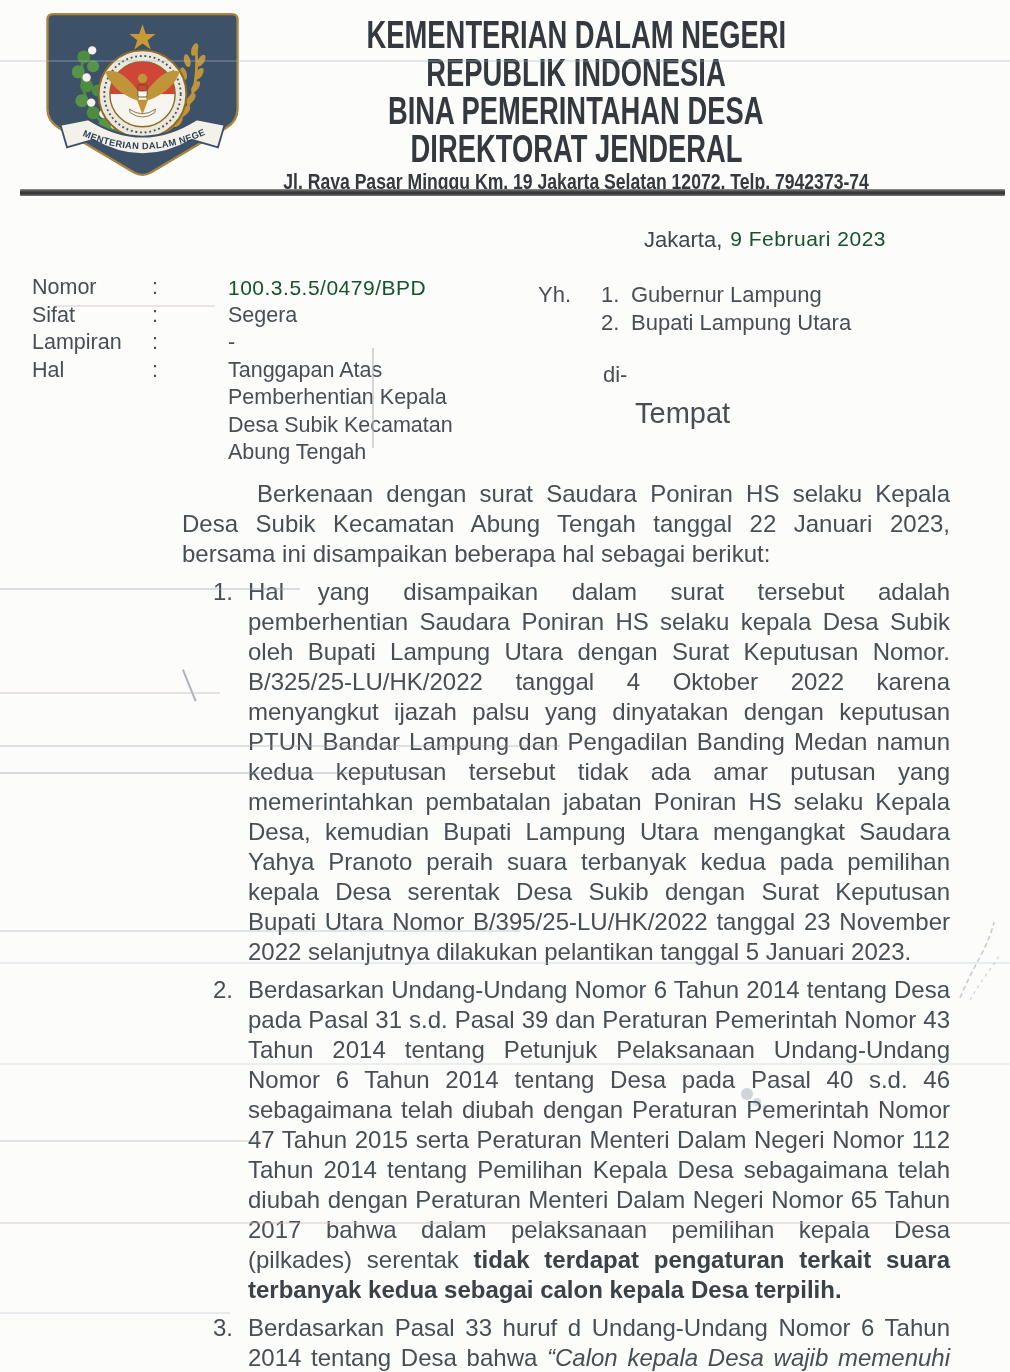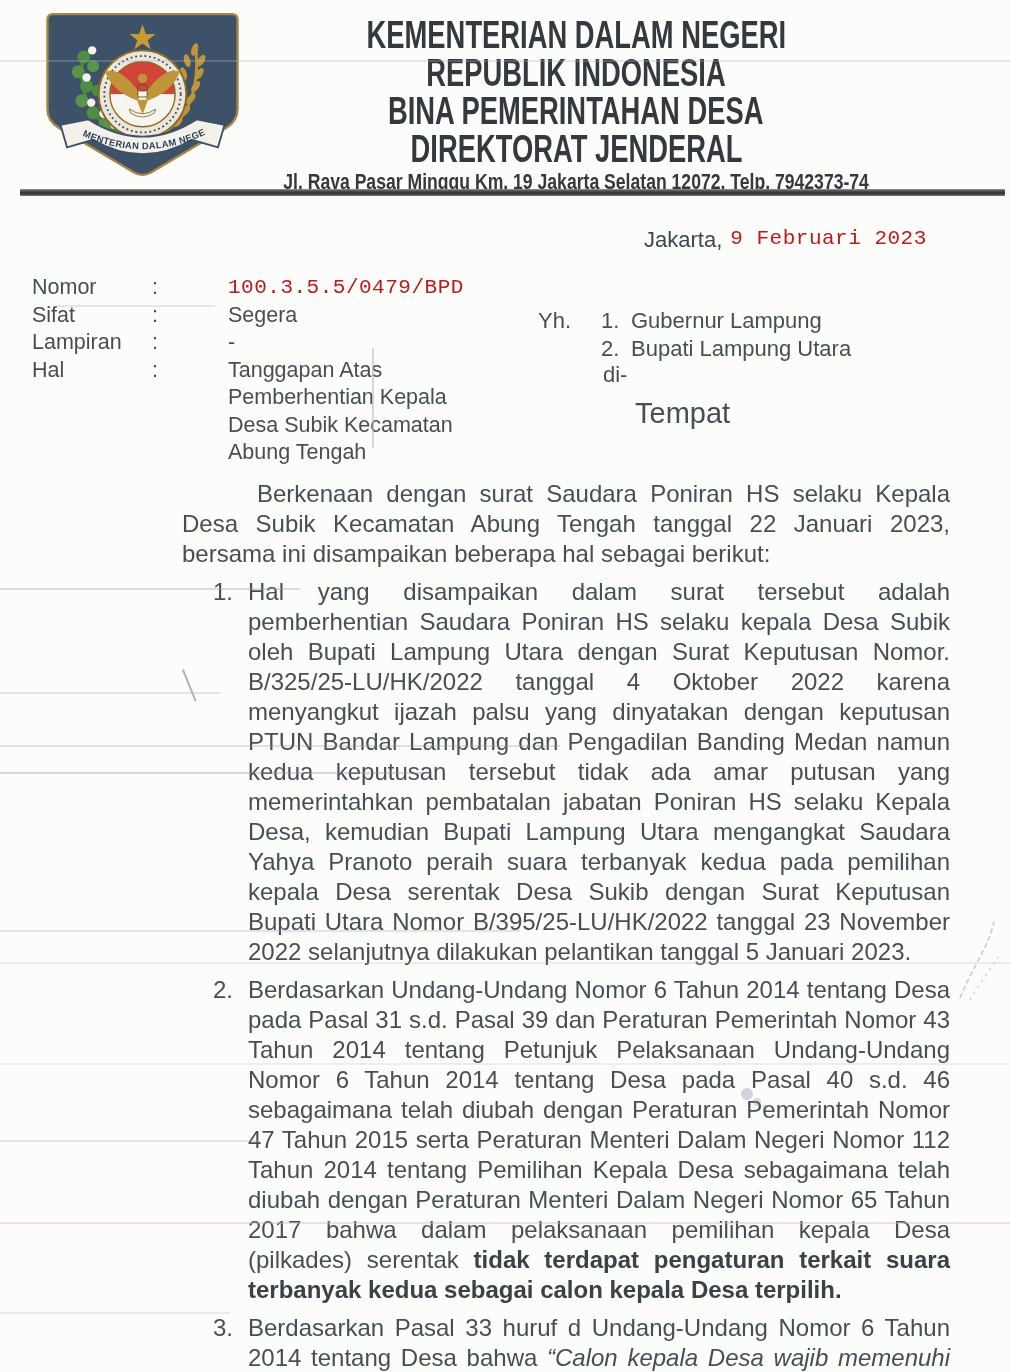--- a/index.html
+++ b/index.html
@@ -14,30 +14,30 @@
   .lh-line{font-weight:bold;font-size:38px;line-height:38px;white-space:nowrap;}
   .lh-line>span{display:inline-block;transform:scaleX(.72);transform-origin:center;}
   .lh-addr{font-weight:bold;font-size:22px;line-height:24px;margin-top:2px;white-space:nowrap;}
   .lh-addr>span{display:inline-block;transform:scaleX(.8);transform-origin:center;}
   .emblem{position:absolute;left:40px;top:8px;width:205px;height:178px;}
   .rule{position:absolute;left:20px;right:5px;top:189px;height:7px;
     background:linear-gradient(180deg,#9a9a9a 0%,#555 25%,#2e2e2e 60%,#777 100%);
     border-radius:1px;}
   
   .dateline{position:absolute;left:604px;top:227px;display:flex;gap:8px;font-size:22px;color:#40474d;margin-left:40px;}
-  .mono{font-family:Liberation Mono, monospace;font-size:21px;letter-spacing:.5px;color:#b91c1c;}
+  .mono{font-family:Liberation Sans, sans-serif;font-size:21px;letter-spacing:.5px;color:#14532d;}
   
   .meta{position:absolute;left:32px;top:274px;width:470px;font-size:21.5px;line-height:27.5px;}
   .meta-row{display:flex;align-items:flex-start;gap:28px;}
   .meta-label{flex:0 0 92px;}
   .meta-colon{flex:0 0 48px;text-align:left;}
   .meta-value{flex:1;max-width:302px;}
   
   .addr{position:absolute;left:538px;top:281px;font-size:22px;line-height:28px;}
-  .addr-flex{display:flex;margin-top:26px;}
+  .addr-flex{display:flex;}
   .addr-sal{width:63px;}
   .addr-row{display:flex;}
   .addr-num{width:30px;}
   .addr-di{position:absolute;left:603px;top:362px;font-size:22px;text-align:right;}
   .addr-tempat{position:absolute;left:635px;top:397px;font-size:29px;}
   
   .body{position:absolute;left:182px;top:479px;width:768px;font-size:24px;line-height:30px;text-align:justify;color:#474e54;}
   .opening{margin:0 0 8px 0;text-indent:75px;}
   .item{position:relative;padding-left:66px;margin-bottom:8px;}
   .item-num{position:absolute;left:31px;top:0;}

